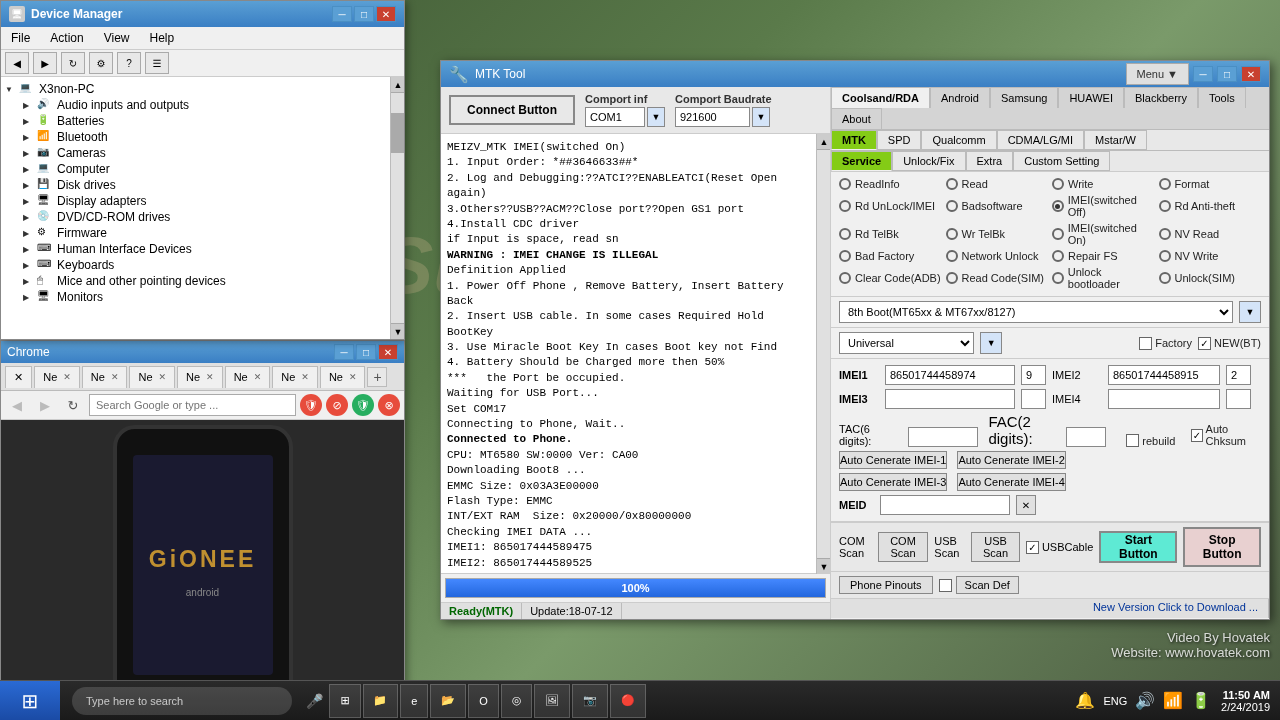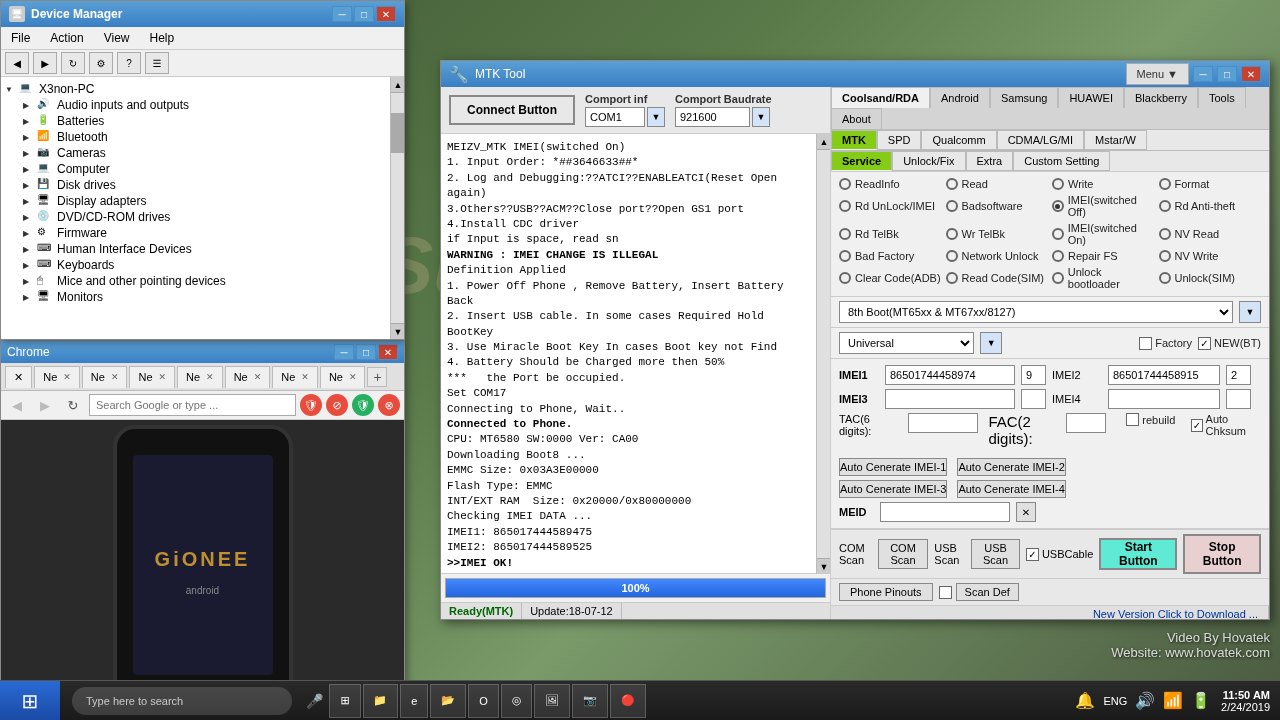--- a/index.html
+++ b/index.html
@@ -509,23 +509,23 @@
     .imei-input2 {
       width: 112px;
       height: 20px;
       border: 1px solid #888;
       font-size: 11px;
       padding: 0 4px;
       background: white;
     }
     .tac-row {
       display: flex;
-      align-items: flex-start;
+      align-items: flex-end;
       gap: 10px;
-      margin-bottom: 11px;
+      margin-bottom: 4px;
     }
     .tac-label { font-size: 11px; width: 70px; }
     .tac-input {
       width: 70px;
       height: 20px;
       border: 1px solid #888;
       font-size: 11px;
       padding: 0 4px;
       background: white;
     }
@@ -912,21 +912,21 @@
     <input class="address-bar" type="text" placeholder="Search Google or type ..." style="">
     <div class="browser-action-btn" style="background:#e74c3c;color:white;">🛡</div>
     <div class="browser-action-btn" style="background:#e84c3c;color:white;">⊘</div>
     <div class="browser-action-btn" style="background:#27ae60;color:white;">🛡</div>
     <div class="browser-action-btn" style="background:#e74c3c;color:white;">⊗</div>
   </div>
   <div class="browser-content">
 
     <div style="position:relative;width:180px;height:280px;background:#111;border-radius:22px;border:4px solid #333;display:flex;flex-direction:column;align-items:center;justify-content:center;">
       <div style="width:140px;height:220px;background:#1a1a30;border-radius:4px;display:flex;flex-direction:column;align-items:center;justify-content:center;">
-        <div style="color:#c09030;font-size:20px;font-weight:bold;letter-spacing:3px;margin-top:15px;">GiONEE</div>
+        <div style="color:#c09030;font-size:23px;font-weight:bold;letter-spacing:3px;margin-top:15px;">GiONEE</div>
         <div style="color:#888;font-size:10px;margin-top:14px;">android</div>
       </div>
     </div>
   </div>
 </div>
 
 <div class="mtk-window">
   <div class="mtk-titlebar">
     <div style="display:flex;align-items:center;gap:6px;">
       <span style="font-size:16px;">🔧</span>
@@ -967,20 +967,21 @@
           <div class="console-line">3.Others??USB??ACM??Close port??Open GS1 port</div>
           <div class="console-line">4.Install CDC driver</div>
           <div class="console-line">if Input is space, read sn</div>
           <div class="console-line bold">WARNING : IMEI CHANGE IS ILLEGAL</div>
           <div class="console-line">Definition Applied</div>
           <div class="console-line">1. Power Off Phone , Remove Battery, Insert Battery Back</div>
           <div class="console-line">2. Insert USB cable. In some cases Required Hold BootKey</div>
           <div class="console-line">3. Use Miracle Boot Key In cases Boot key not Find</div>
           <div class="console-line">4. Battery Should be Charged more then 50%</div>
           <div class="console-line">***   the Port be occupied.</div>
+          <div class="console-line">Waiting for USB Port...</div>
           <div class="console-line">Set COM17</div>
           <div class="console-line">Connecting to Phone, Wait..</div>
           <div class="console-line bold">Connected to Phone.</div>
           <div class="console-line">CPU: MT6580 SW:0000 Ver: CA00</div>
           <div class="console-line">Downloading Boot8 ...</div>
           <div class="console-line">EMMC Size: 0x03A3E00000</div>
           <div class="console-line">Flash Type: EMMC</div>
           <div class="console-line">INT/EXT RAM  Size: 0x20000/0x80000000</div>
           <div class="console-line">Checking IMEI DATA ...</div>
           <div class="console-line">IMEI1: 865017444589475</div>

